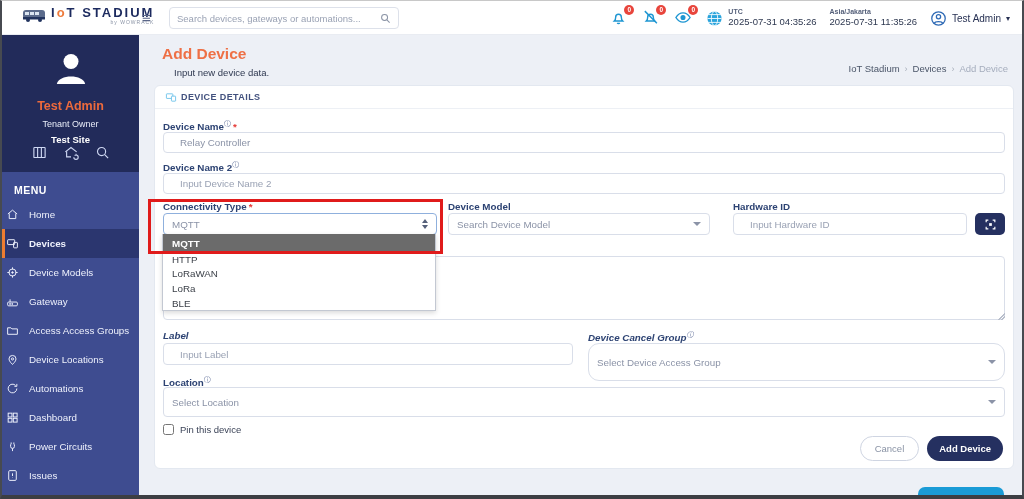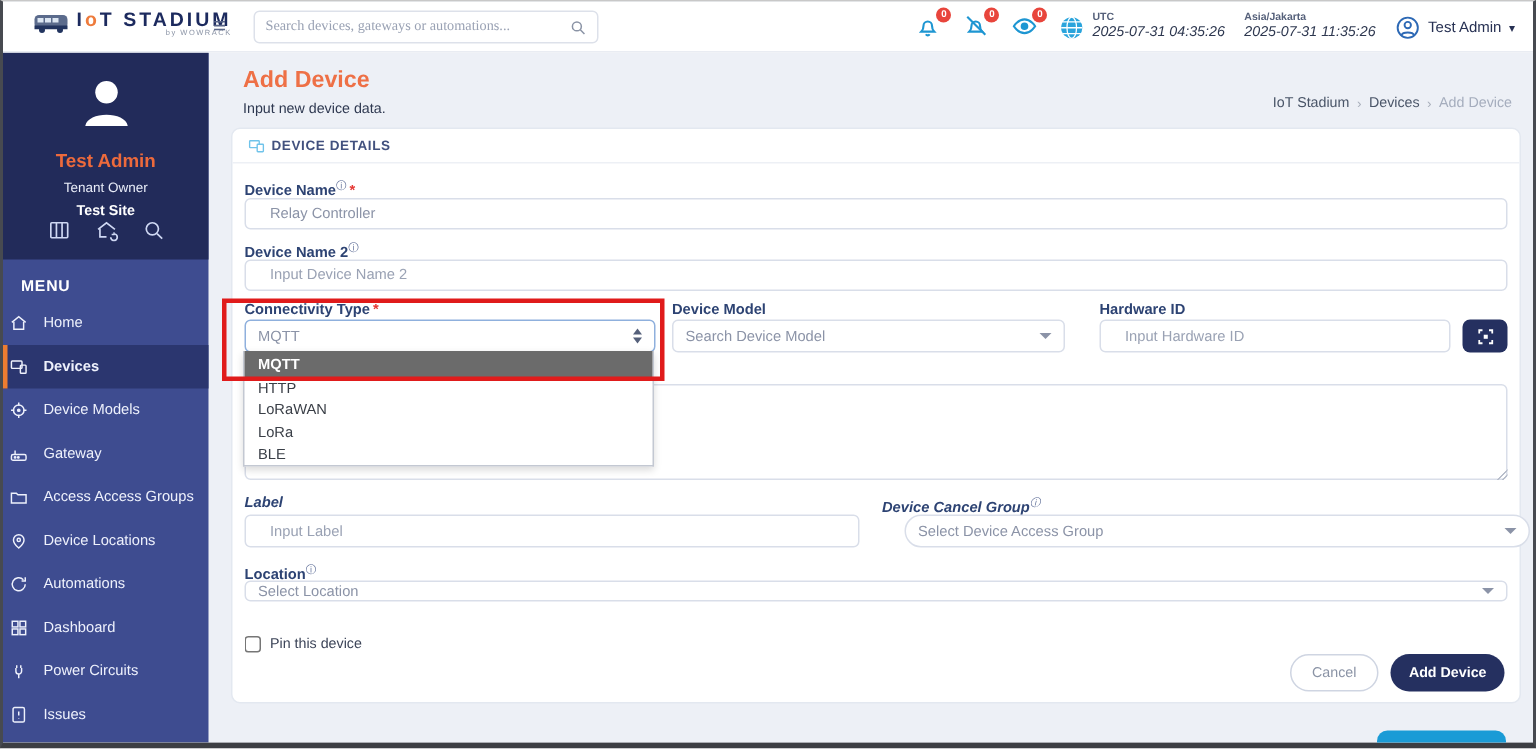--- a/index.html
+++ b/index.html
@@ -11,30 +11,30 @@
   
   .topbar { position:absolute; top:0; left:0; right:0; height:34px; background:#ffffff; border-bottom:1px solid #e9ecf2; z-index:20; }
   .logo { position:absolute; left:20px; top:5px; display:flex; align-items:center; gap:5px; }
   .logo-text { line-height:1; }
   .logo-main { font-size:13px; font-weight:bold; color:#1c2a5e; letter-spacing:2px; }
   .logo-main .o { color:#ee7b3c; }
   .logo-sub { font-size:5px; color:#8a93a5; text-align:right; letter-spacing:1px; margin-top:1px; }
   .hamburger { position:absolute; left:140px; top:8px; font-size:15px; color:#5a6residue688; color:#5a6688; cursor:pointer; }
   .searchbox { position:absolute; left:167px; top:6px; width:230px; height:22px; border:1px solid #dde1ea; border-radius:4px;
                display:flex; align-items:center; padding:0 7px; background:#fff; }
-  .searchbox input { flex:1; border:none; outline:none; font-size:9.5px; color:#5a6380; font-family:Liberation Serif, serif; }
+  .searchbox input { flex:1; border:none; outline:none; font-size:9.5px; color:#5a6380; font-family:Liberation Sans, sans-serif; }
   .searchbox input::placeholder { color:#9aa2b4; }
   .tb-right { position:absolute; right:12px; top:0; height:34px; display:flex; align-items:center; gap:13px; }
   .nicon { position:relative; width:19px; height:19px; cursor:pointer; }
   .badge { position:absolute; top:-4px; right:-5px; min-width:10px; height:10px; border-radius:6px; background:#e8453c;
            color:#fff; font-size:6.5px; font-weight:bold; display:flex; align-items:center; justify-content:center; padding:0 2px; }
   .clockwrap { display:flex; align-items:center; gap:5px; }
   .clock { line-height:1.25; }
   .clock .zone { font-size:7px; font-weight:bold; color:#55607a; }
-  .clock .dt { font-size:9.5px; color:#2e3käl850; color:#2e3850;font-style:italic; }
+  .clock .dt { font-size:9.5px; color:#2e3käl850; color:#2e3850; }
   .userwrap { display:flex; align-items:center; gap:5px; cursor:pointer; }
   .user-label { font-size:10px; color:#273153; }
   .user-caret { font-size:8px; color:#273153; }
 
   
   .sidebar { position:absolute; top:34px; left:0; bottom:0; width:137px; background:#3e4c90; z-index:10; }
   .profile { background:#222b5a; padding:10px 0 12px; text-align:center; }
   .avatar { width:40px; height:40px; margin:4px auto 6px; }
   .p-name { color:#ed6a3c; font-weight:bold; font-size:12.5px; margin-bottom:6px; }
   .p-role { color:#e8ecf8; font-size:9px; margin-bottom:5px; }
@@ -42,21 +42,21 @@
   .p-icons { display:flex; justify-content:center; gap:16px; }
   .p-icons svg { cursor:pointer; }
   .menu-title { color:#fff; font-weight:bold; font-size:10.5px; padding:12px 0 4px 12px; letter-spacing:.5px; }
   .mitem { display:flex; align-items:center; gap:10px; height:29px; padding-left:1px; color:#eef1fc; font-size:9.8px; cursor:pointer; border-left:3px solid transparent; }
   .mitem.active { background:#2b366f; border-left:3px solid #ed7d31; font-weight:bold; }
   .mi { flex:0 0 13px; }
 
   
   .main { position:absolute; top:34px; left:137px; right:0; bottom:0; background:#edf0f6; }
   .page-title { position:absolute; left:23px; top:10px; color:#ee7046; font-size:15.5px; font-weight:bold; }
-  .page-sub { position:absolute; left:23px; top:32px; color:#2e3850; font-size:9.5px; }
+  .page-sub { position:absolute; left:35px; top:32px; color:#2e3850; font-size:9.5px; }
   .breadcrumb { position:absolute; right:14px; top:28px; font-size:9.5px; color:#4a5568; display:flex; gap:5px; align-items:center; }
   .breadcrumb .sep { color:#a8aeba; font-size:9px; }
   .breadcrumb .current { color:#a5adbd; }
   .crumb { cursor:pointer; }
 
   .card { position:absolute; left:15px; top:50px; width:860px; height:384px; background:#fff; border:1px solid #e3e8f0; border-radius:6px; }
   .card-head { position:absolute; top:0; left:0; right:0; height:23px; border-bottom:1px solid #edf0f5; display:flex; align-items:center; gap:4px; padding-left:10px; }
   .card-head-title { font-size:9px; font-weight:bold; color:#42517e; letter-spacing:.4px; }
 
   .lbl { position:absolute; font-size:9.8px; color:#2d4373; font-weight:bold; }
@@ -353,29 +353,29 @@
       <div class="resize-h" style="left:842px; top:226px;"></div>
 
       <div class="lbl" style="left:8px; top:244px; font-style:italic;">
         <span>Label</span>
       </div>
       <input class="inp" style="left: 8px; top: 257px; width: 410px; height: 22px;" type="text" placeholder="Input Label">
 
       <div class="lbl" style="left:433px; top:244px; font-style:italic;">
         <span>Device Cancel Group</span><span class="sup">ⓘ</span>
       </div>
-      <div class="fakesel" style="left:448px; top:257px; width:417px; height:22px;border-radius:11px;">
+      <div class="fakesel" style="left:433px; top:257px; width:417px; height:38px;border-radius:11px;">
         <span class="flex1">Select Device Access Group</span>
         <span class="caret-down"></span>
       </div>
 
       <div class="lbl" style="left:8px; top:289px;">
         <span>Location</span><span class="sup">ⓘ</span>
       </div>
-      <div class="fakesel" style="left:8px; top:301px; width:842px; height:14px;">
+      <div class="fakesel" style="left:8px; top:301px; width:842px; height:30px;">
         <span class="flex1">Select Location</span>
         <span class="caret-down"></span>
       </div>
 
       <div class="pinrow">
         <input type="checkbox" style="">
         <span>Pin this device</span>
       </div>
 
       <div class="btnrow">

